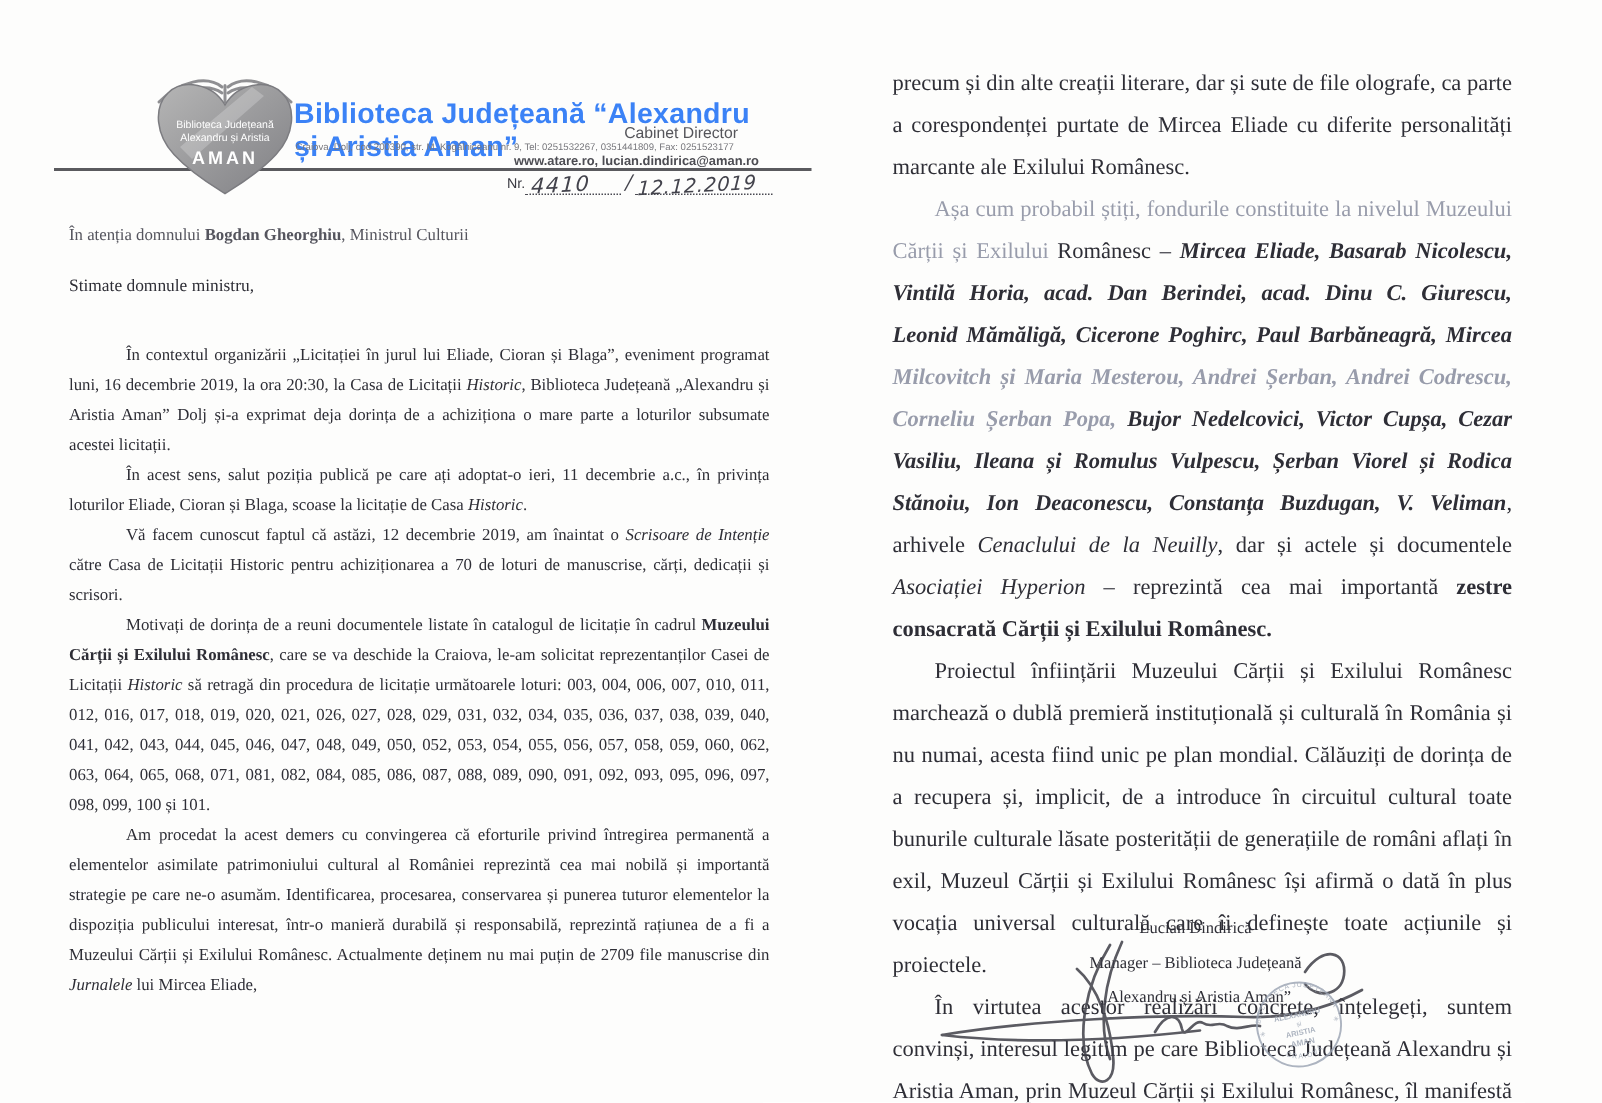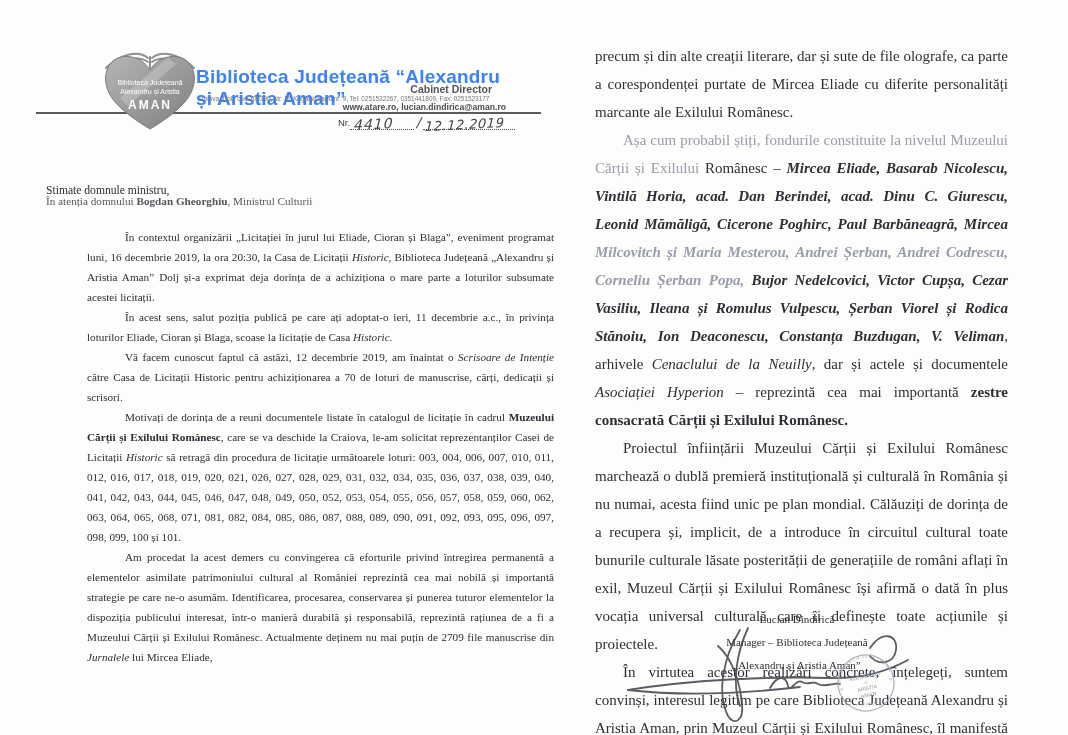--- a/index.html
+++ b/index.html
@@ -11,43 +11,43 @@
   }
   html,body{margin:0;padding:0;background:#ffffff;}
   .scan{
     position:relative;width:1068px;height:735px;background:#fdfdfc;overflow:hidden;
     font-family:"Liberation Serif",serif;color:var(--ink);
   }
   
   .hdr-title{position:absolute;left:196px;top:66px;width:306px;text-align:left;
     font-family:"Liberation Sans",sans-serif;font-weight:bold;font-size:19px;color:#3b82f6;letter-spacing:.2px;}
   .hdr-sub{position:absolute;left:196px;top:83px;width:296px;text-align:right;
-    font-family:"Liberation Sans",sans-serif;font-weight:bold;font-size:10.5px;color:#55555a;}
+    font-family:"Liberation Sans",sans-serif;font-weight:normal;font-size:10.5px;color:#55555a;}
   .hdr-addr{position:absolute;left:197px;top:95px;width:330px;
     font-family:"Liberation Sans",sans-serif;font-size:6.4px;color:#77777c;white-space:nowrap;}
   .hdr-contact{position:absolute;left:196px;top:102px;width:310px;text-align:right;
     font-family:"Liberation Sans",sans-serif;font-weight:bold;font-size:8.6px;color:#4c4c52;}
   .hdr-rule{position:absolute;left:36px;top:112px;width:505px;height:2px;background:#5a5a5e;}
   .reg-line{position:absolute;left:338px;top:112px;display:flex;align-items:flex-end;
     font-family:"Liberation Sans",sans-serif;}
   .reg-label{font-weight:normal;font-size:9.5px;color:#3c3c44;padding-bottom:2px;}
   .dot-field{position:relative;border-bottom:1.6px dotted #4a4a52;height:17px;}
   .dot-field.num{width:64px;}
   .dot-field.date{width:92px;}
   .hand{font-family:"DejaVu Sans",sans-serif;font-style:italic;color:var(--hand);
     display:inline-block;transform:rotate(-3deg) skewX(-6deg);}
   .hand.num{position:absolute;left:4px;bottom:-3px;font-size:14px;letter-spacing:1px;}
   .hand.date{position:absolute;left:2px;bottom:-3px;font-size:13px;letter-spacing:.5px;}
   .hand.sep{font-size:13px;padding:0 1px 0 3px;}
   .logo{position:absolute;left:98px;top:46px;}
   
-  .addressee{position:absolute;left:46px;top:151px;width:467px;font-size:11.2px;color:#55555e;margin-top:44px;}
+  .addressee{position:absolute;left:46px;top:151px;width:467px;font-size:11.2px;color:#55555e;}
   .salutation{position:absolute;left:46px;top:184px;width:467px;text-align:left;font-size:11.6px;}
   .col{position:absolute;}
-  .col-left{left:46px;top:227px;width:467px;font-size:11.2px;line-height:20px;margin-left:41px;}
+  .col-left{left:46px;top:227px;width:467px;font-size:11.2px;line-height:20px;}
   .col-right{left:595px;top:42px;width:413px;font-size:15px;line-height:28px;}
   .para{margin:0;text-align:justify;text-indent:38px;}
   .col-right .para{text-indent:28px;}
   .para.no-indent{text-indent:0;}
   .seg-b{font-weight:bold;}
   .seg-i{font-style:italic;}
   .seg-bi{font-weight:bold;font-style:italic;margin-top:30px;}
   .seg-f{color:var(--faded);}
   .seg-fbi{color:var(--faded);font-weight:bold;font-style:italic;}
   .sig-block{position:absolute;left:596px;top:608px;width:402px;text-align:center;

